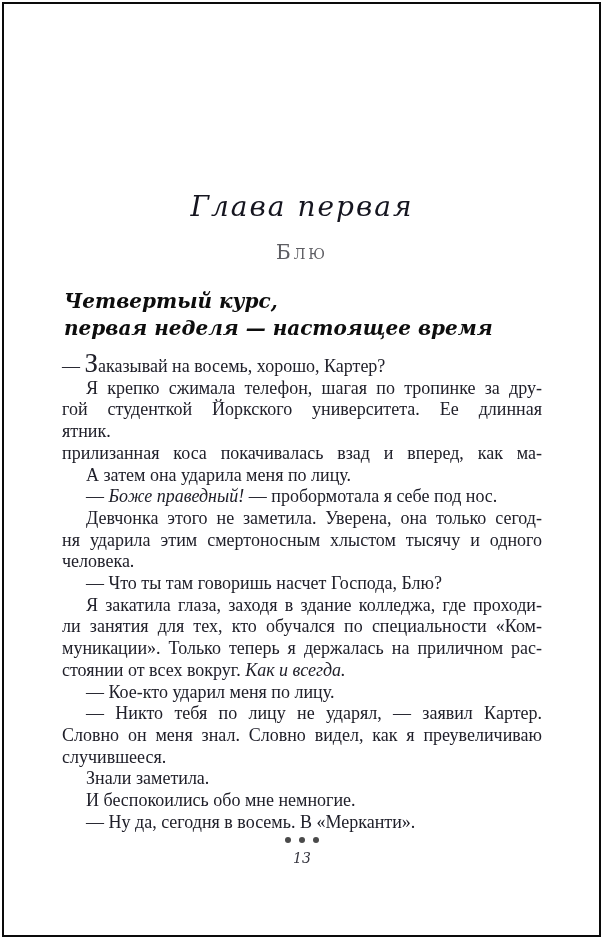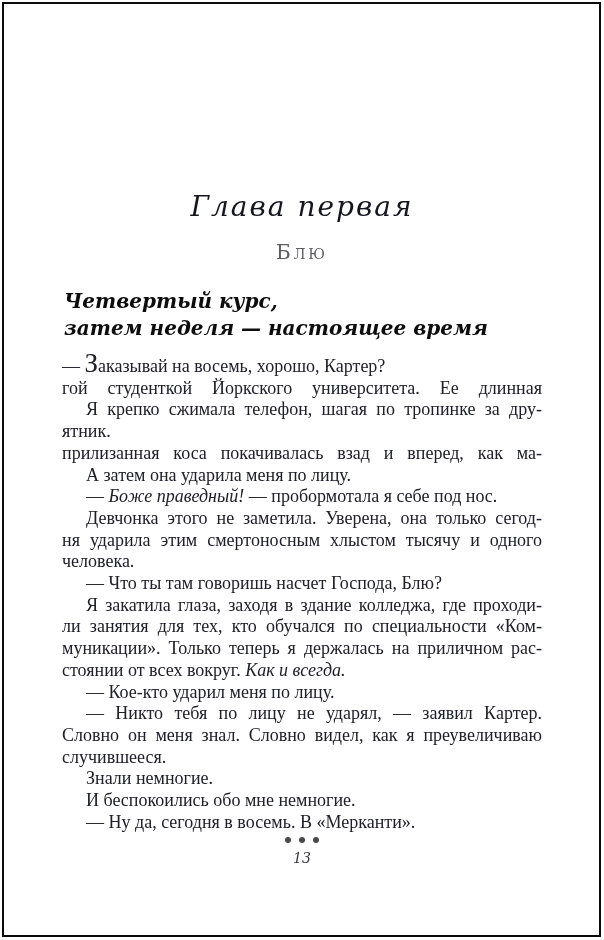--- a/index.html
+++ b/index.html
@@ -109,30 +109,30 @@
 
 <div class="page">
   <div class="frame"></div>
 
   <div class="chapter-script">Глава первая</div>
 
   <div class="chapter-name">Блю</div>
 
   <div class="section-heading">
     <div>Четвертый курс,</div>
-    <div>затем неделя — настоящее время</div>
+    <div>первая неделя — настоящее время</div>
   </div>
 
   <div class="body-text">
       <div class="para">
         <div class="bline"><span>— </span><span class="init">З</span><span>аказывай на восемь, хорошо, Картер?</span></div>
       </div>
       <div class="para">
+        <div class="bline fill ind"><span>Я крепко сжимала телефон, шагая по тропинке за дру-</span></div>
         <div class="bline fill"><span>гой студенткой Йоркского университета. Ее длинная</span></div>
-        <div class="bline fill ind"><span>Я крепко сжимала телефон, шагая по тропинке за дру-</span></div>
         <div class="bline"><span>ятник.</span></div>
         <div class="bline fill"><span>прилизанная коса покачивалась взад и вперед, как ма-</span></div>
       </div>
       <div class="para">
         <div class="bline ind"><span>А затем она ударила меня по лицу.</span></div>
       </div>
       <div class="para">
         <div class="bline ind"><span>— </span><span class="it">Боже праведный!</span><span> — пробормотала я себе под нос.</span></div>
       </div>
       <div class="para">
@@ -151,21 +151,21 @@
       </div>
       <div class="para">
         <div class="bline ind"><span>— Кое-кто ударил меня по лицу.</span></div>
       </div>
       <div class="para">
         <div class="bline fill ind"><span>— Никто тебя по лицу не ударял, — заявил Картер.</span></div>
         <div class="bline fill"><span>Словно он меня знал. Словно видел, как я преувеличиваю</span></div>
         <div class="bline"><span>случившееся.</span></div>
       </div>
       <div class="para">
-        <div class="bline ind"><span>Знали немногие.</span></div>
+        <div class="bline ind"><span>Знали заметила.</span></div>
       </div>
       <div class="para">
         <div class="bline ind"><span>И беспокоились обо мне немногие.</span></div>
       </div>
       <div class="para">
         <div class="bline ind"><span>— Ну да, сегодня в восемь. В «Мерканти».</span></div>
       </div>
     </div>
 
   <div class="separator">

